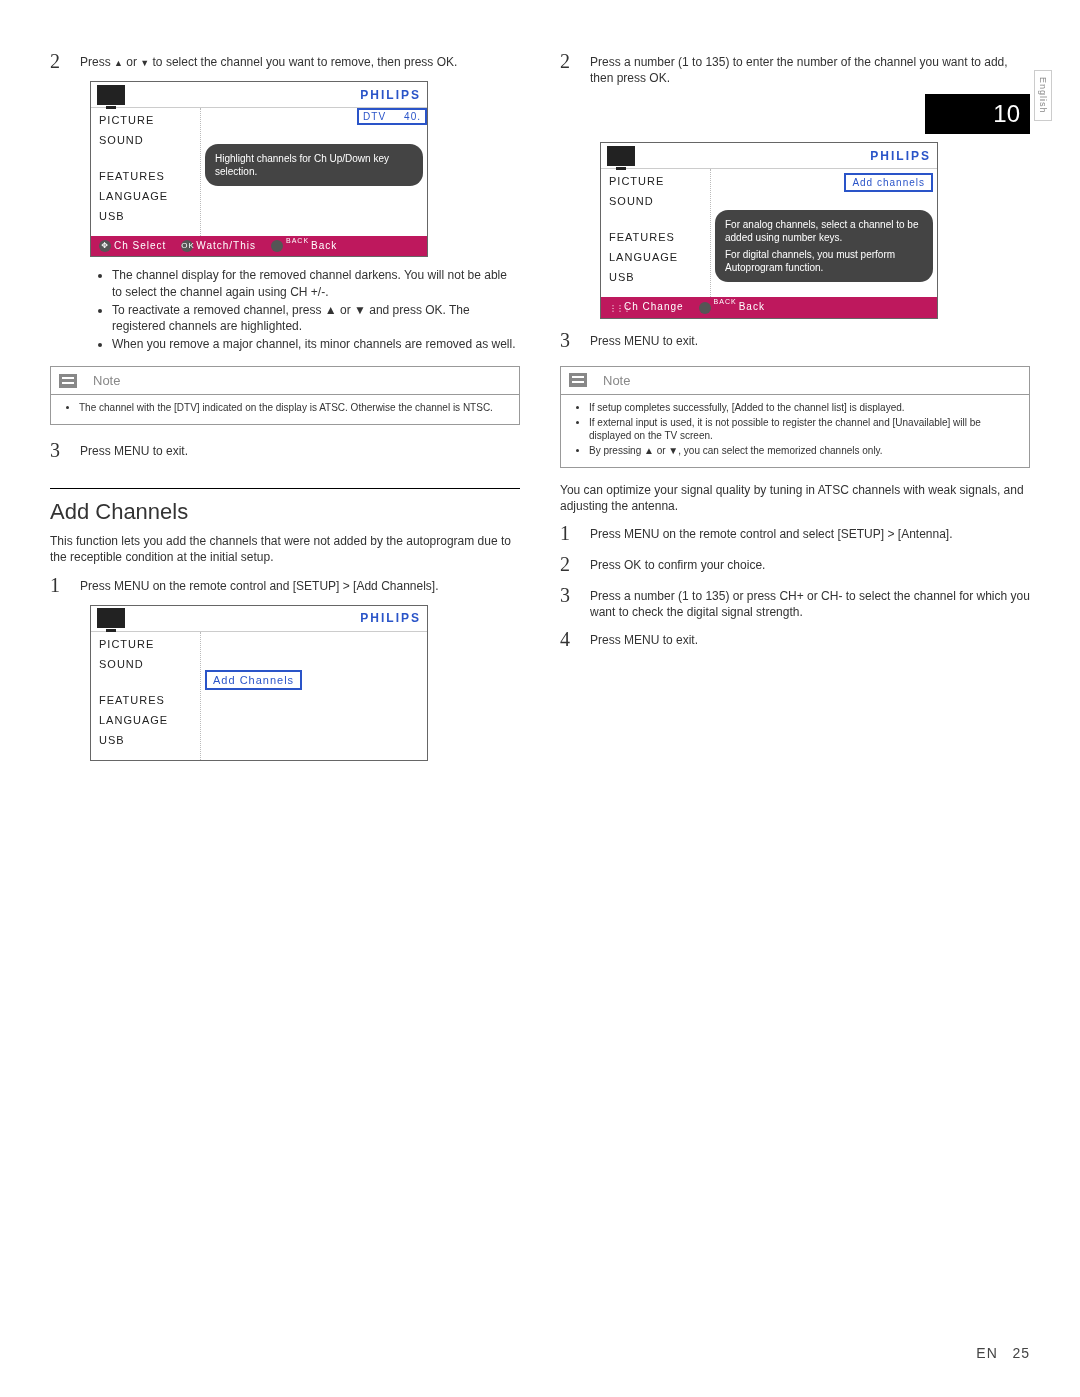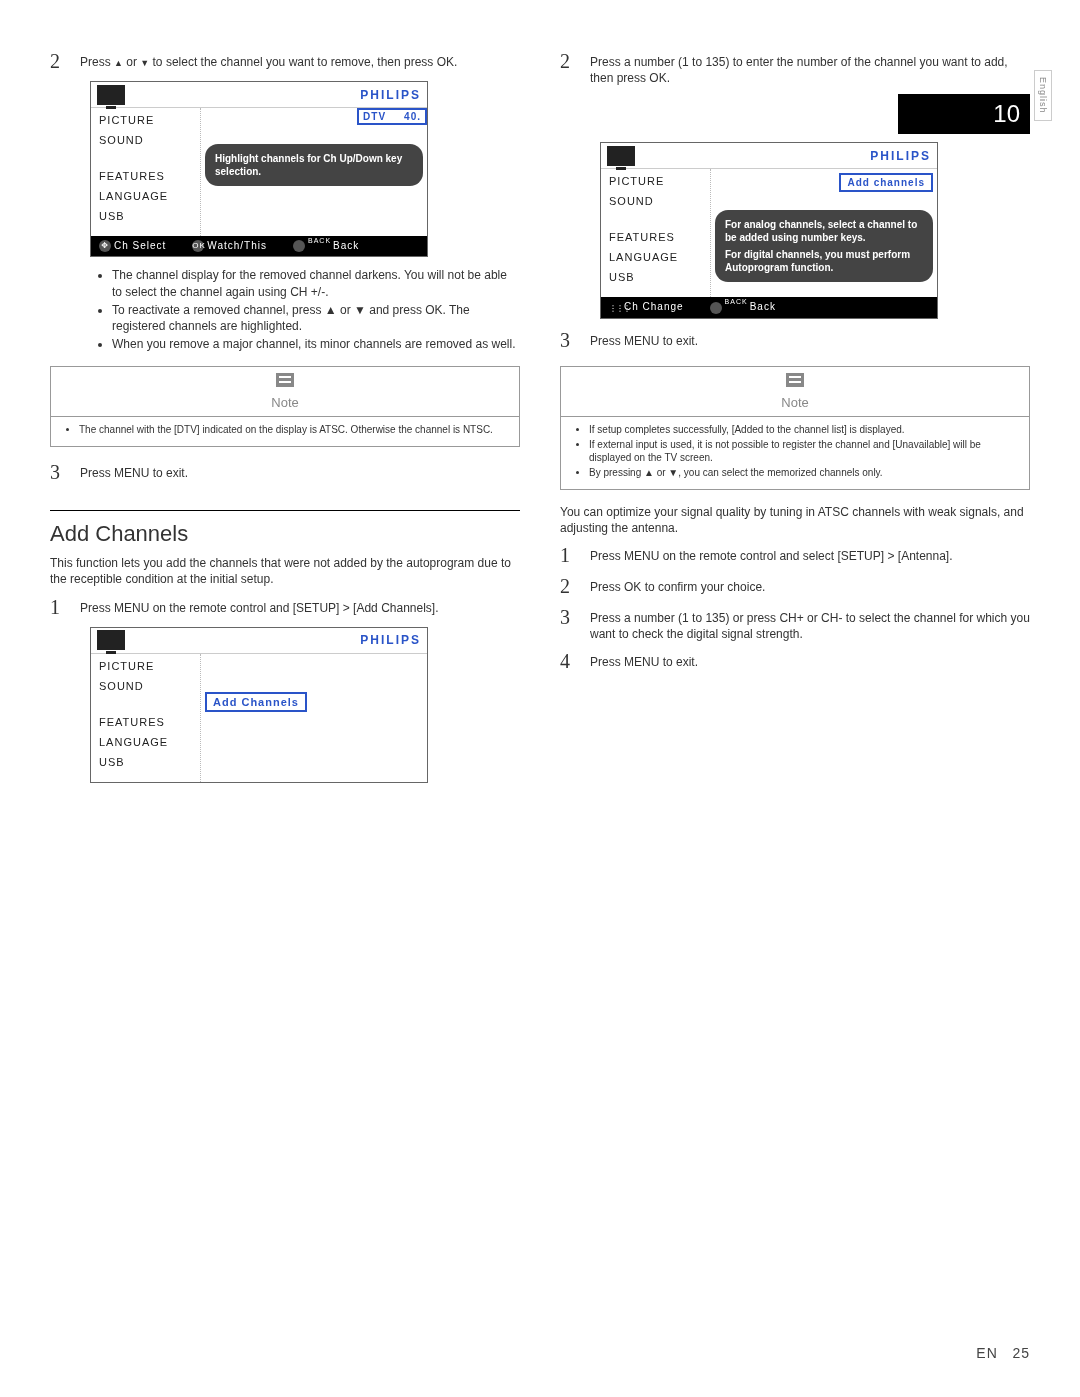--- a/index.html
+++ b/index.html
@@ -25,41 +25,41 @@
 
   
   .tvmenu { border: 1px solid #666; background: #fff; width: 338px; margin: 8px 0 10px 40px; position: relative; }
   .tvmenu-header { height: 26px; display: flex; justify-content: space-between; align-items: center; padding: 0 6px; border-bottom: 1px solid #ccc; background: #fff; }
   .tv-icon { width: 28px; height: 20px; background: #222; position: relative; }
   .tv-icon::after { content:""; position:absolute; left:9px; bottom:-4px; width:10px; height:3px; background:#222; }
   .philips { font-family: Arial; font-size: 12px; font-weight: bold; letter-spacing: 2px; color: #2a54c8; }
   .tvmenu-body { display: flex; min-height: 124px; }
   .tvmenu-left { width: 110px; border-right: 1px dotted #bbb; padding: 6px 0 6px 8px; font-size: 11px; letter-spacing: 1px; color: #222; }
   .tvmenu-left div { margin-bottom: 8px; }
-  .tvmenu-right { flex: 1; position: relative; padding: 4px; font-weight: bold; }
+  .tvmenu-right { flex: 1; position: relative; padding: 4px; }
   .hintbox { background: #444; color: #fff; font-size: 10px; padding: 8px 10px; line-height: 1.3; border-radius: 13px; }
   .dtv-badge { position: absolute; top: 0; right: 0; border: 2px solid #2a54c8; color: #2a54c8; font-size: 10px; padding: 1px 4px; letter-spacing: 1px; display: flex; gap: 18px; }
   .addch-badge { border: 2px solid #2a54c8; color: #2a54c8; font-size: 11px; padding: 2px 6px; letter-spacing: 1px; display:inline-block; }
-  .tvmenu-footer { background: #000000; color: #fff; font-size: 10px; padding: 4px 8px; display: flex; gap: 26px; align-items: center; letter-spacing: 1px; }
+  .tvmenu-footer { background: #be185d; color: #fff; font-size: 10px; padding: 4px 8px; display: flex; gap: 15px; align-items: center; letter-spacing: 1px; }
   .tvmenu-footer .icon-circle { display:inline-block; width:12px; height:12px; border-radius:50%; background:#555; vertical-align:middle; margin-right:3px; font-size:8px; text-align:center; line-height:12px;}
   .tvmenu-footer .icon-dots { display:inline-block; width:12px; height:12px; vertical-align:middle; margin-right:3px; position:relative; }
   .tvmenu-footer .icon-dots::before { content:"⋮⋮⋮"; font-size:8px; letter-spacing:-1px;}
   .back-label { font-size:7px; position:relative; top:-6px; margin-right:2px;}
 
   
   .notebox { border: 1px solid #999; margin: 14px 0; }
-  .notebox-head { display:flex; align-items:center; gap:8px; padding:6px 8px; border-bottom:1px solid #999; color:#888; font-size:13px;flex-direction:column; }
+  .notebox-head { display:flex; align-items:center; gap:16px; padding:6px 8px; border-bottom:1px solid #999; color:#888; font-size:13px; }
   .note-icon { width:18px; height:14px; background:#888; position:relative; }
   .note-icon::before, .note-icon::after { content:""; position:absolute; left:3px; right:3px; height:2px; background:#fff; }
   .note-icon::before { top:3px; } .note-icon::after { top:8px; }
   .notebox-body { padding: 6px 10px 8px 22px; font-size: 10px; line-height:1.3; }
   .notebox-body li { list-style: disc; margin-left: 6px; margin-bottom:2px; }
 
   
-  .chnum-panel { background:#000; color:#fff; font-size:24px; text-align:right; padding:6px 10px; width:132px; margin-left:auto; margin-top:4px; margin-bottom:6px; }
+  .chnum-panel { background:#000; color:#fff; font-size:24px; text-align:right; padding:6px 10px; width:105px; margin-left:auto; margin-top:4px; margin-bottom:6px; }
 
   
   .lang-tab { position:absolute; right:28px; top:70px; writing-mode: vertical-rl; font-size:9px; color:#888; border:1px solid #ccc; padding:6px 3px; letter-spacing:1px;}
 
   .tri-up::before { content:"▲"; font-size:9px; }
   .tri-down::before { content:"▼"; font-size:9px; }
   .footer { position:absolute; bottom:36px; right:50px; font-size:14px; color:#444; letter-spacing:1px;text-align:center; }
 </style>
 </head>
 <body>

